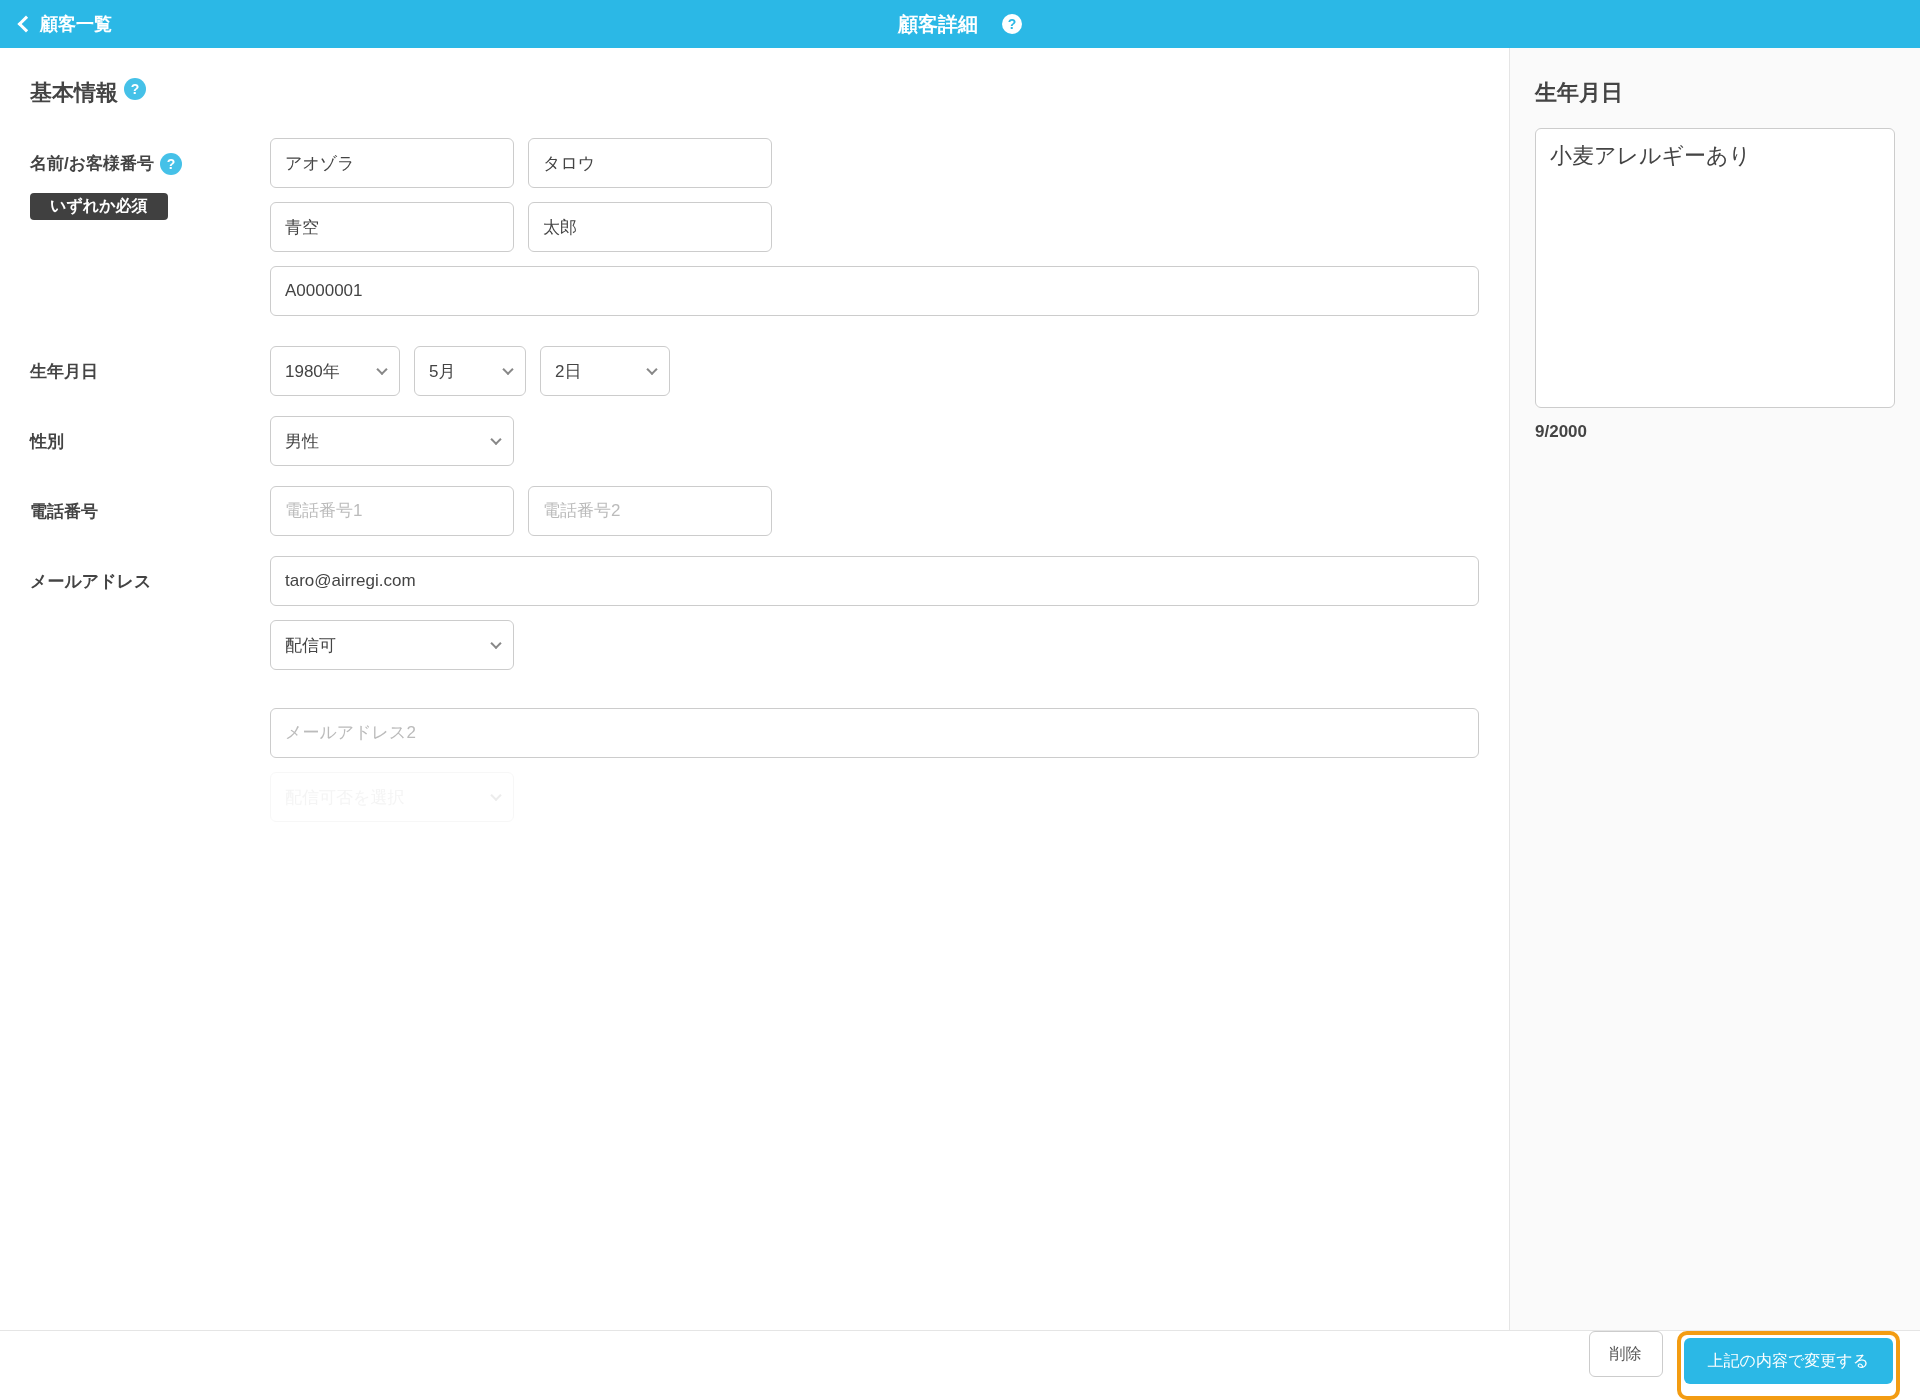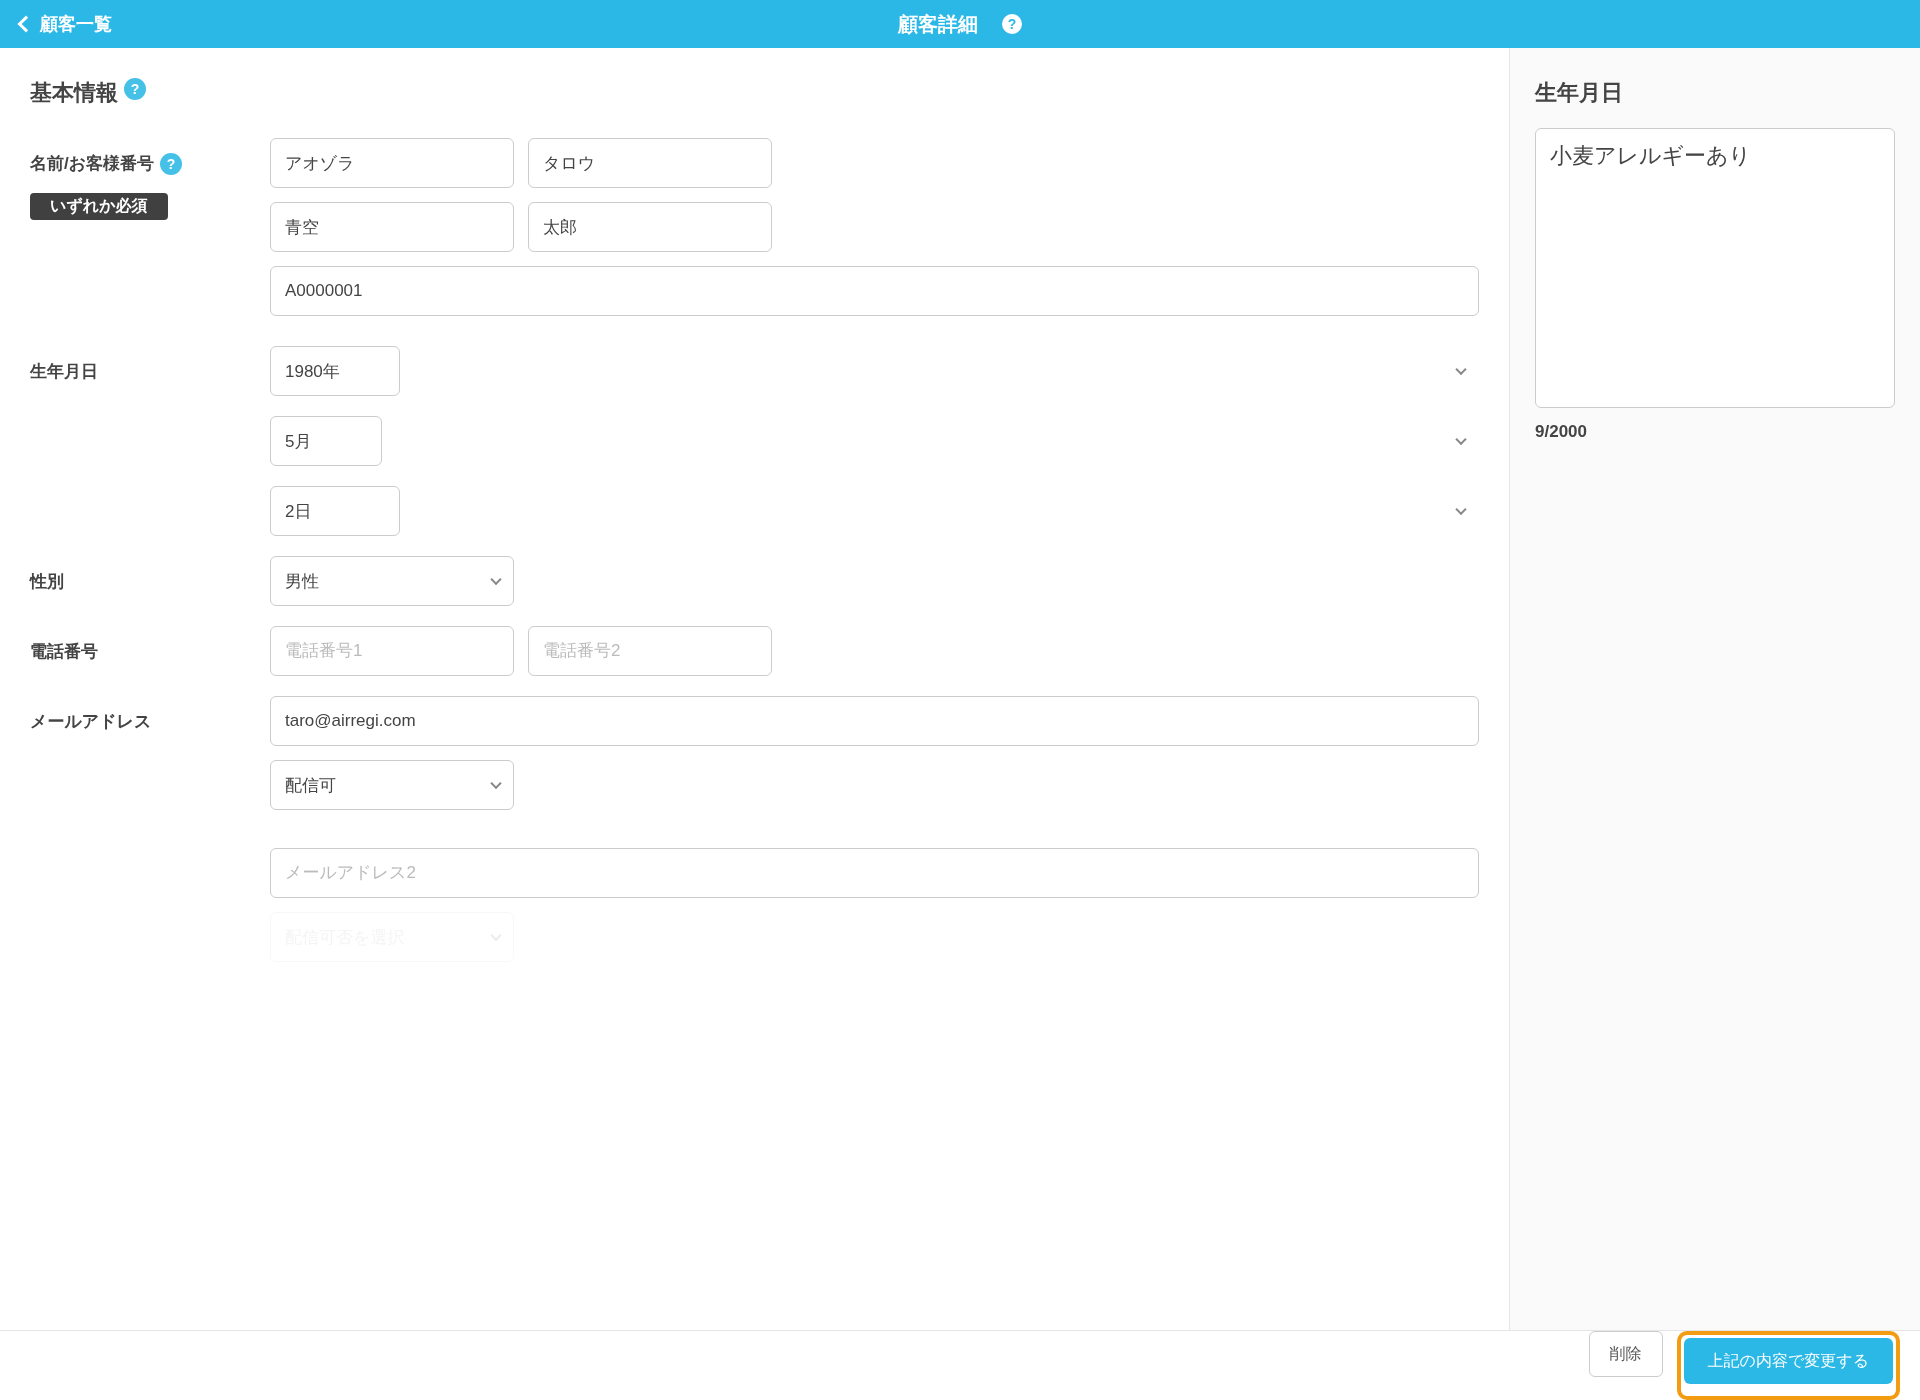--- a/index.html
+++ b/index.html
@@ -172,22 +172,21 @@
       top: 50%;
       transform: translateY(-70%) rotate(-45deg);
       width: 8px;
       height: 8px;
       border-left: 2px solid #888;
       border-bottom: 2px solid #888;
       pointer-events: none;
     }
     .date-selects {
       display: flex;
-      gap: 20px;
-      flex-direction: column;
+      gap: 14px;
     }
     .memo-title {
       font-size: 22px;
       font-weight: 700;
       color: #444;
       margin-bottom: 20px;
     }
     .memo-textarea {
       width: 100%;
       height: 280px;

